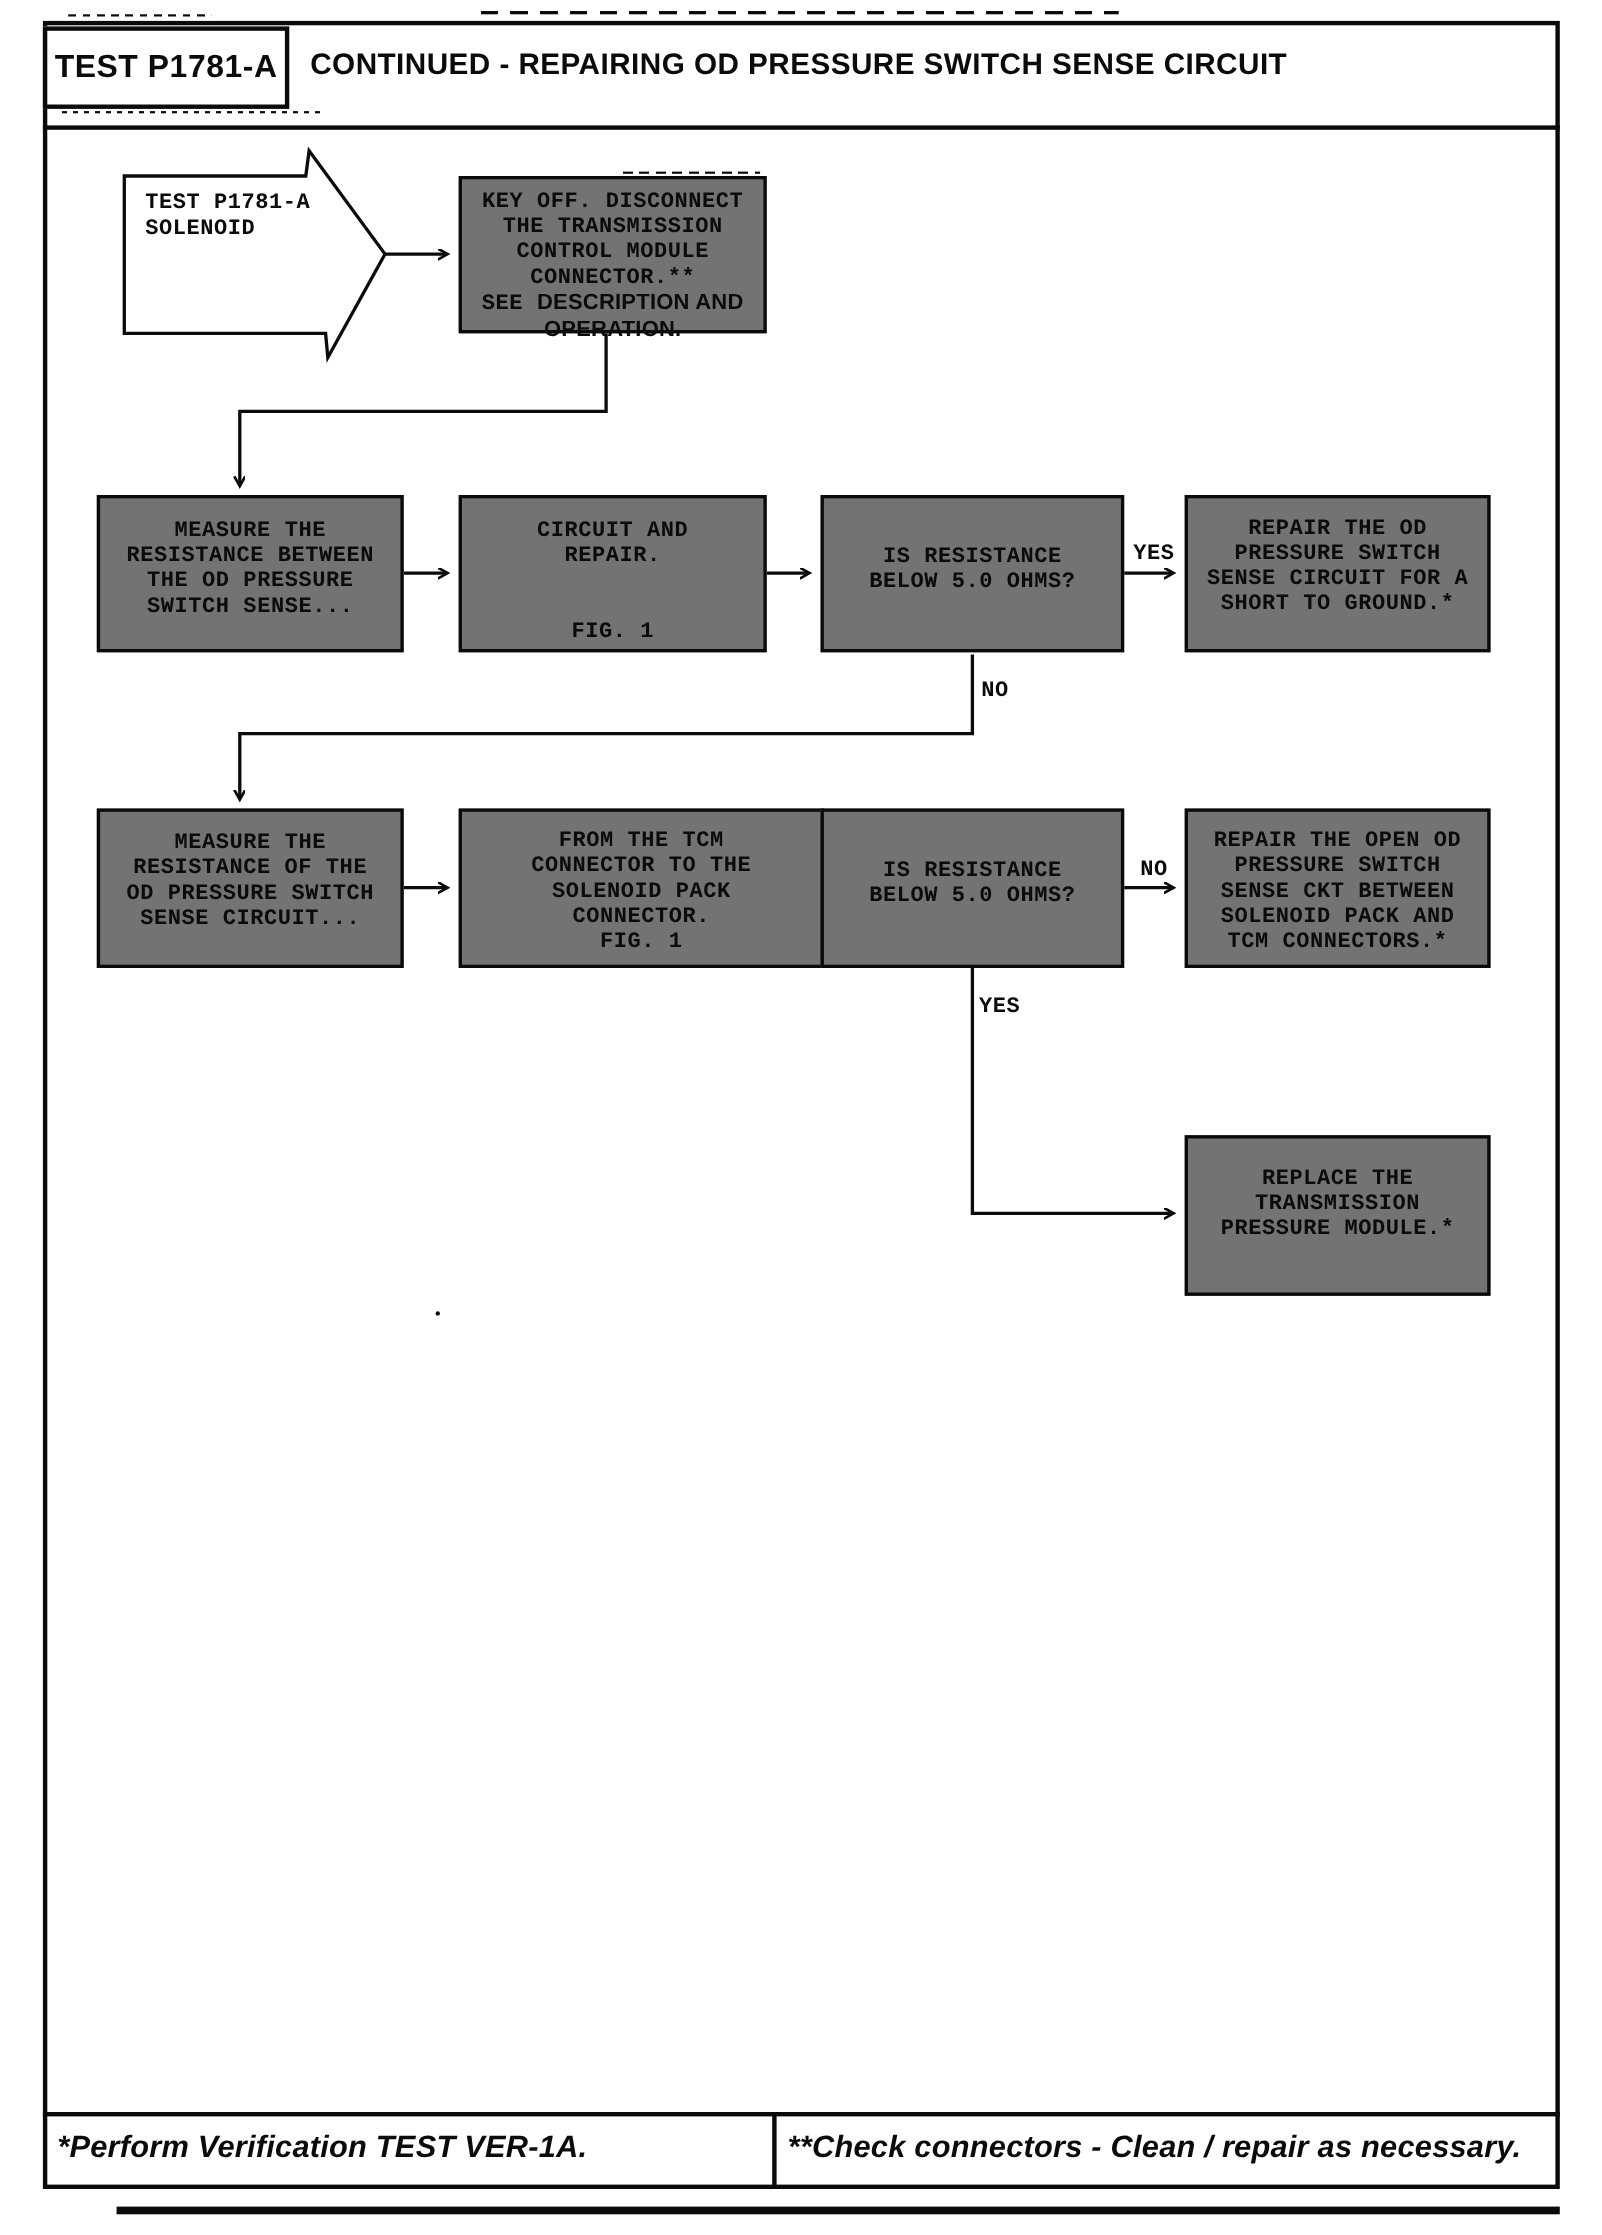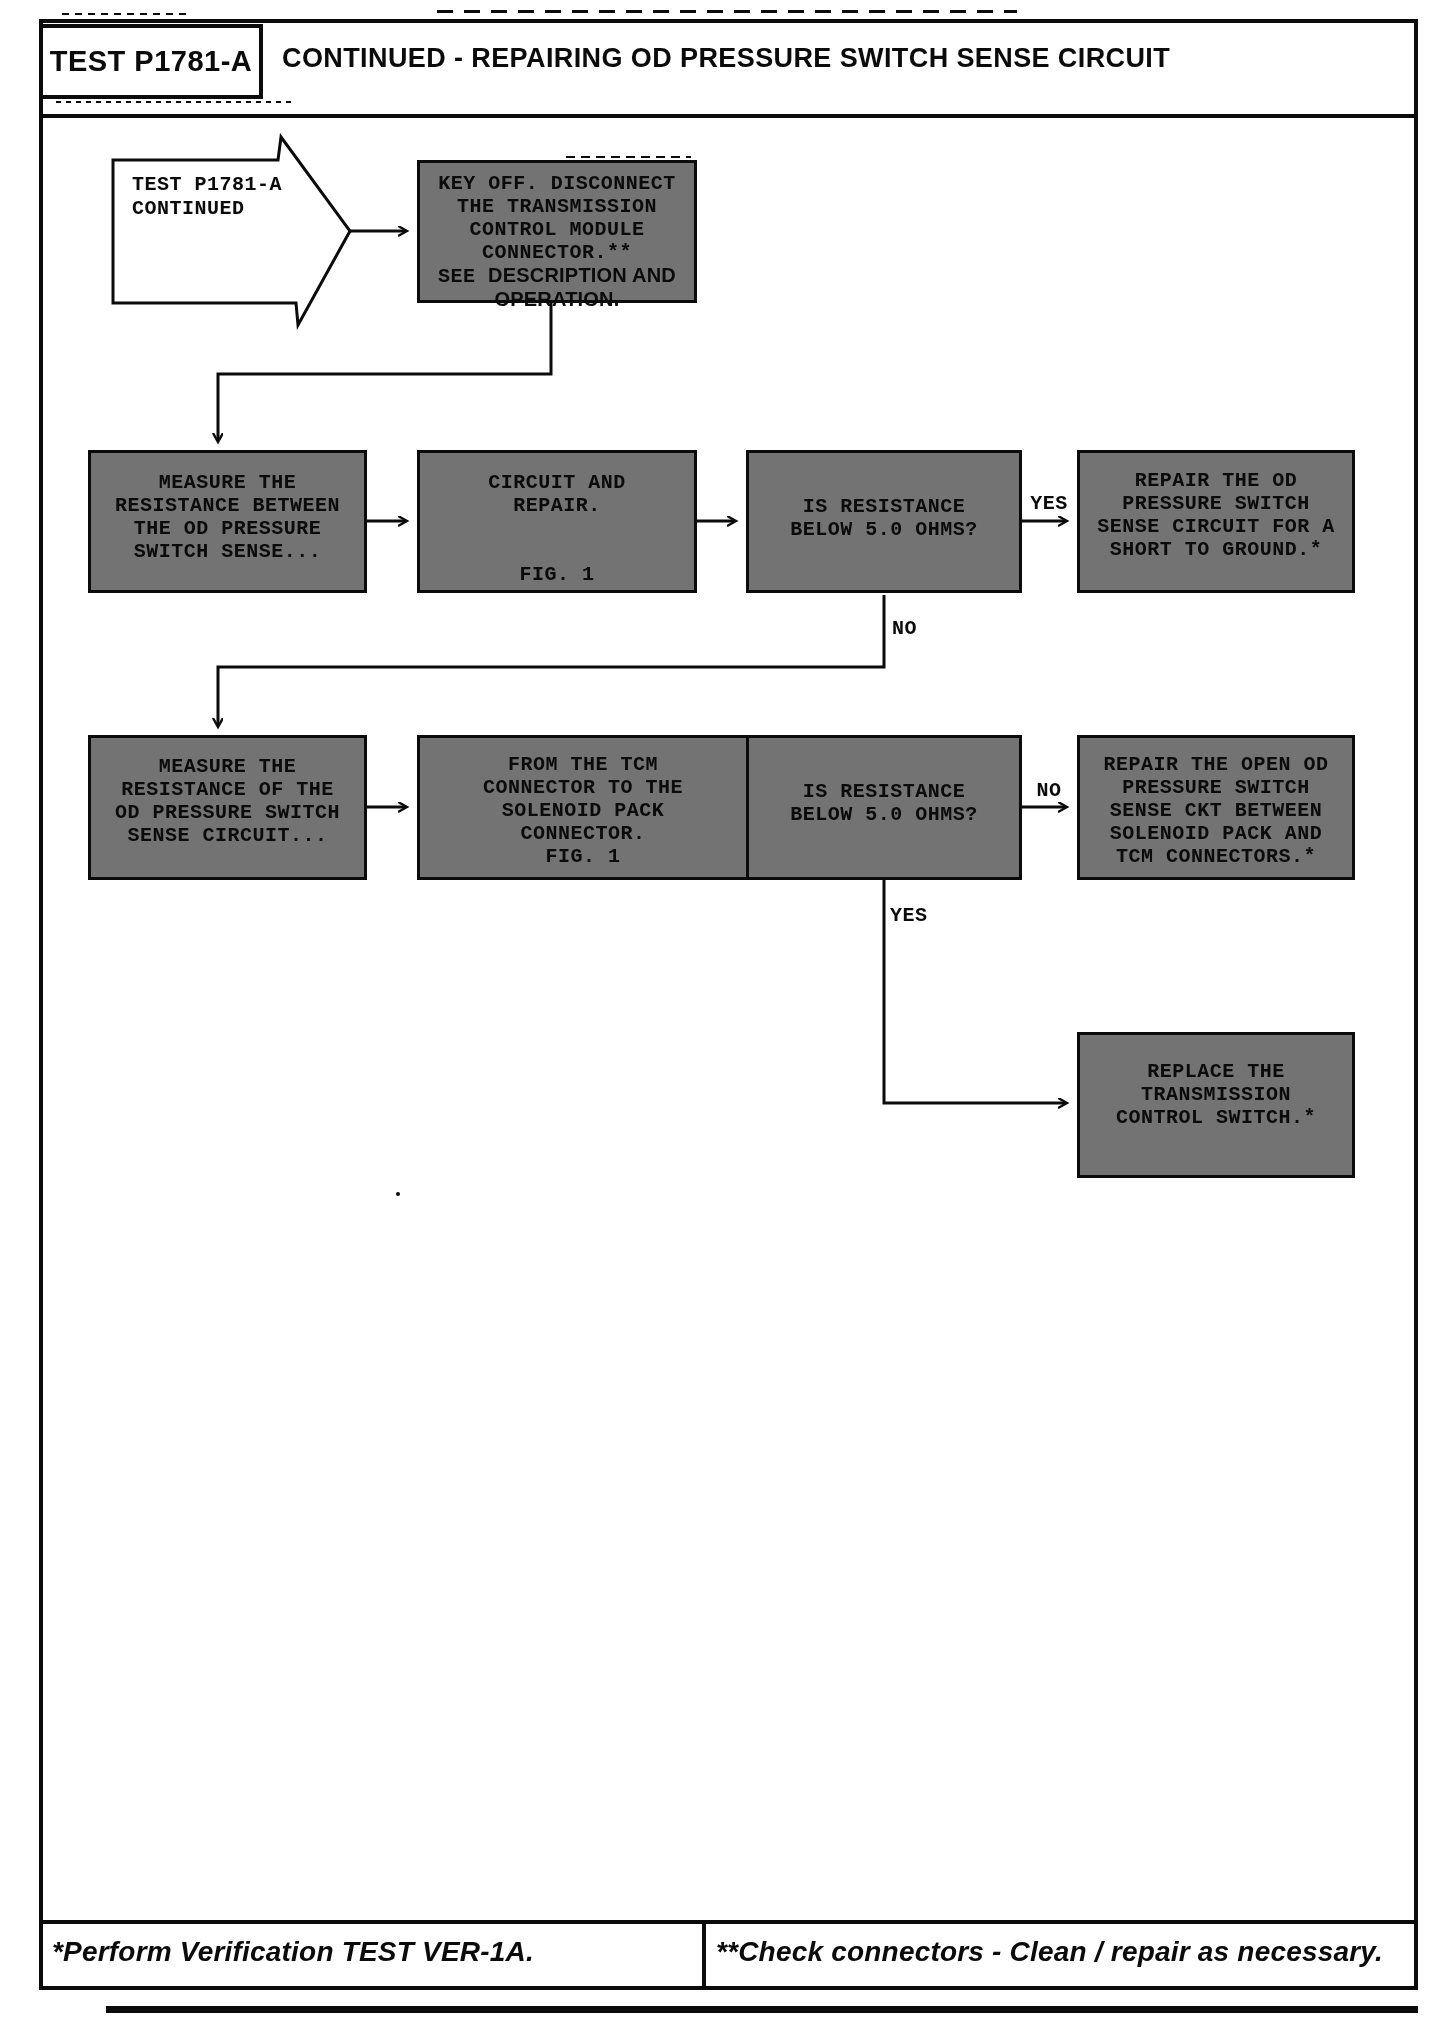--- a/index.html
+++ b/index.html
@@ -134,21 +134,21 @@
       <path d="M884,595 V667 H218 V726" marker-end="url(#ah)"></path>
       <path d="M367,807 H406" marker-end="url(#ah)"></path>
       <path d="M697,807 H735" marker-end="url(#ah)"></path>
       <path d="M1022,807 H1066" marker-end="url(#ah)"></path>
       <path d="M884,880 V1103 H1066" marker-end="url(#ah)"></path>
     </g>
   </svg>
 
   <div class="startText">
       <div>TEST P1781-A</div>
-      <div>CONTINUED</div>
+      <div>SOLENOID</div>
     </div>
 
   <div class="fbox b-keyoff">
     <div>KEY OFF. DISCONNECT</div>
     <div>THE TRANSMISSION</div>
     <div>CONTROL MODULE</div>
     <div>CONNECTOR.**</div>
     <div><span>SEE</span> <span class="emph">DESCRIPTION AND</span></div>
     <div class="emph">OPERATION.</div>
   </div>
@@ -202,21 +202,21 @@
       <div>SENSE CKT BETWEEN</div>
       <div>SOLENOID PACK AND</div>
       <div>TCM CONNECTORS.*</div>
     </div>
   <div class="blabel lbl-no2">NO</div>
   <div class="blabel lbl-yes2">YES</div>
 
   <div class="fbox b-replace">
       <div>REPLACE THE</div>
       <div>TRANSMISSION</div>
-      <div>CONTROL SWITCH.*</div>
+      <div>PRESSURE MODULE.*</div>
     </div>
 
   <div class="footrule"></div>
   <div class="footdivider"></div>
   <div class="footcell foot-left">*Perform Verification TEST VER-1A.</div>
   <div class="footcell foot-right">**Check connectors - Clean / repair as necessary.</div>
 
   <div class="art art-dash-top"></div>
   <div class="art art-dash-top2"></div>
   <div class="art art-dot-undertest"></div>

